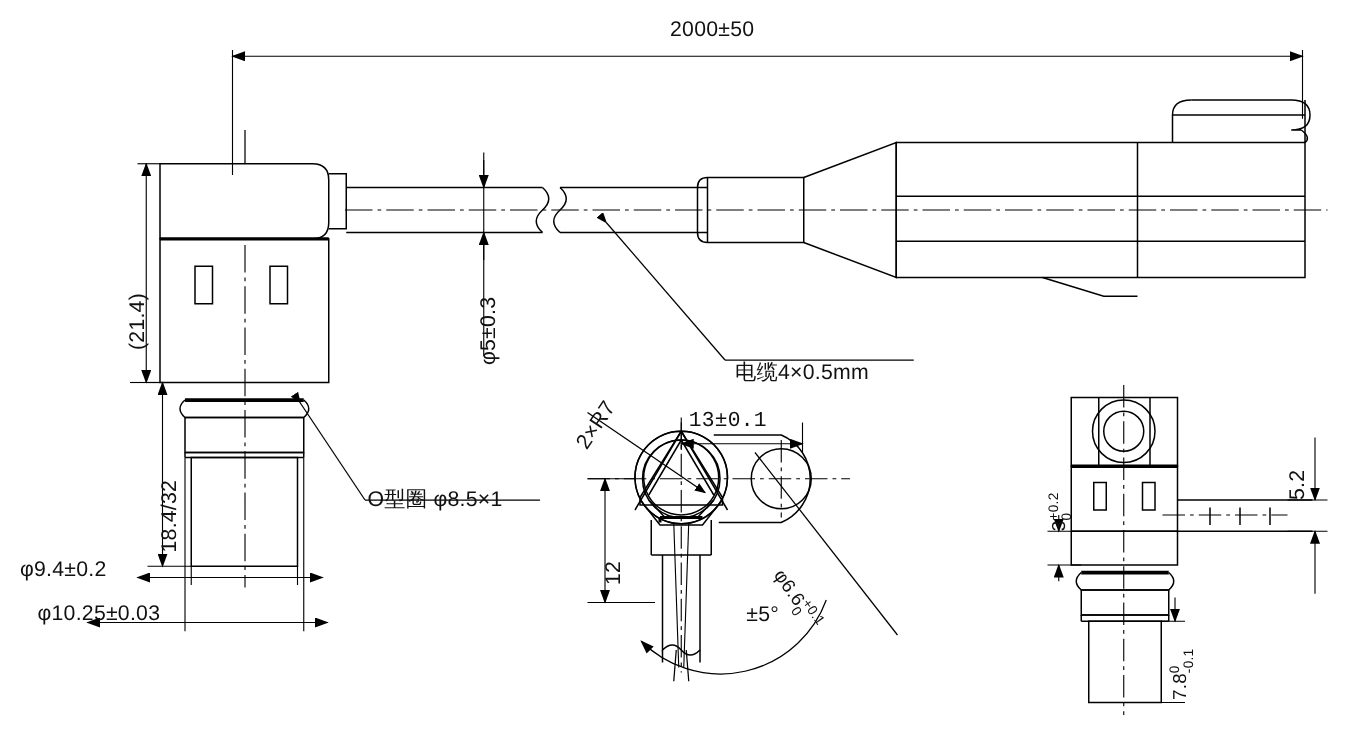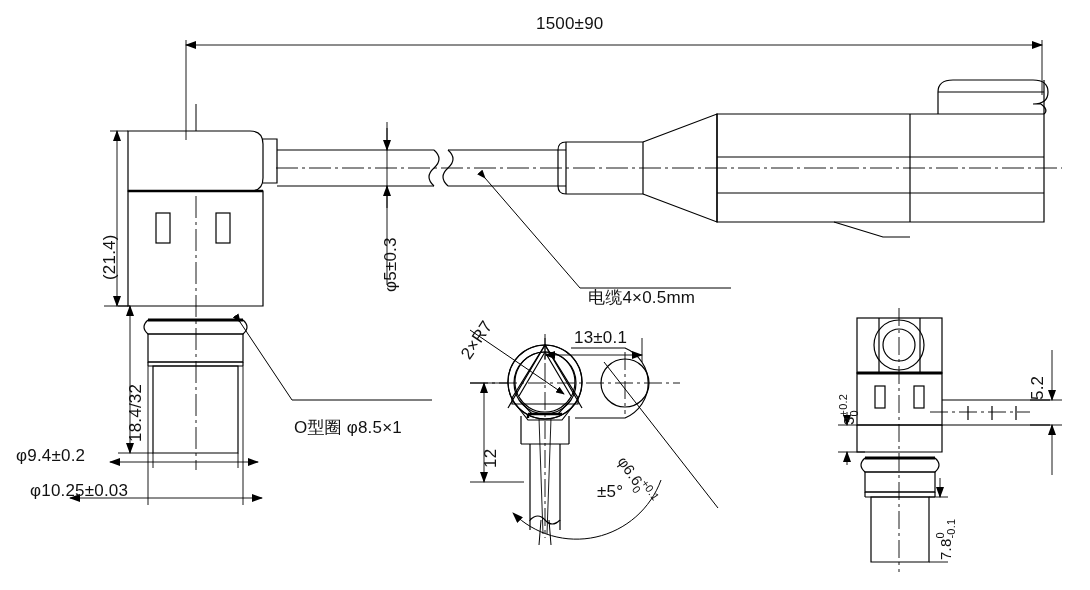--- a/index.html
+++ b/index.html
@@ -279,41 +279,41 @@
 
     <g stroke-width="0.9">
       <line x1="929" y1="497" x2="948" y2="497"></line>
       <line x1="929" y1="562" x2="948" y2="562"></line>
       <line x1="940" y1="478" x2="940" y2="497" marker-end="url(#ar)"></line>
     </g>
 
   </g>
 </svg>
 
-<div class="lbl" style="left:536px;top:14px;">1500±90</div>
+<div class="lbl" style="left:536px;top:14px;">2000±50</div>
 
 <div class="lbl rot90" style="left:100px;top:280px;">(21.4)</div>
 
 <div class="lbl rot90" style="left:381px;top:292px;">φ5±0.3</div>
 
 <div class="lbl rot90" style="left:126px;top:442px;">18.4/32</div>
 
 <div class="lbl" style="left:16px;top:446px;">
   <span>φ9.4</span><span class="xs">±0.2</span>
 </div>
 
 <div class="lbl" style="left:30px;top:481px;">φ10.25±0.03</div>
 
-<div class="lbl" style="left:294px;top:388px;margin-top:28px;">O型圈 φ8.5×1</div>
+<div class="lbl" style="left:294px;top:388px;">O型圈 φ8.5×1</div>
 
 <div class="lbl" style="left:588px;top:286px;">电缆4×0.5mm</div>
 
 <div class="lbl" style="left:457px;top:352px;transform:rotate(-56deg);transform-origin:0 0;">2×R7</div>
 
-<div class="lbl" style="left:574px;top:328px;">13±0.1</div>
+<div class="lbl" style="left:551px;top:328px;font-family:Liberation Mono, monospace;">13±0.1</div>
 
 <div class="lbl rot90" style="left:481px;top:468px;">12</div>
 
 <div class="lbl sm" style="left:630px;top:452px;transform:rotate(55deg);transform-origin:0 0;">
   <span class="stack">φ6.6</span><span class="sup"><i>+0.1</i><i>0</i></span>
 </div>
 
 <div class="lbl" style="left:597px;top:482px;">±5°</div>
 
 <div class="lbl sm rot90" style="left:838px;top:425px;">

